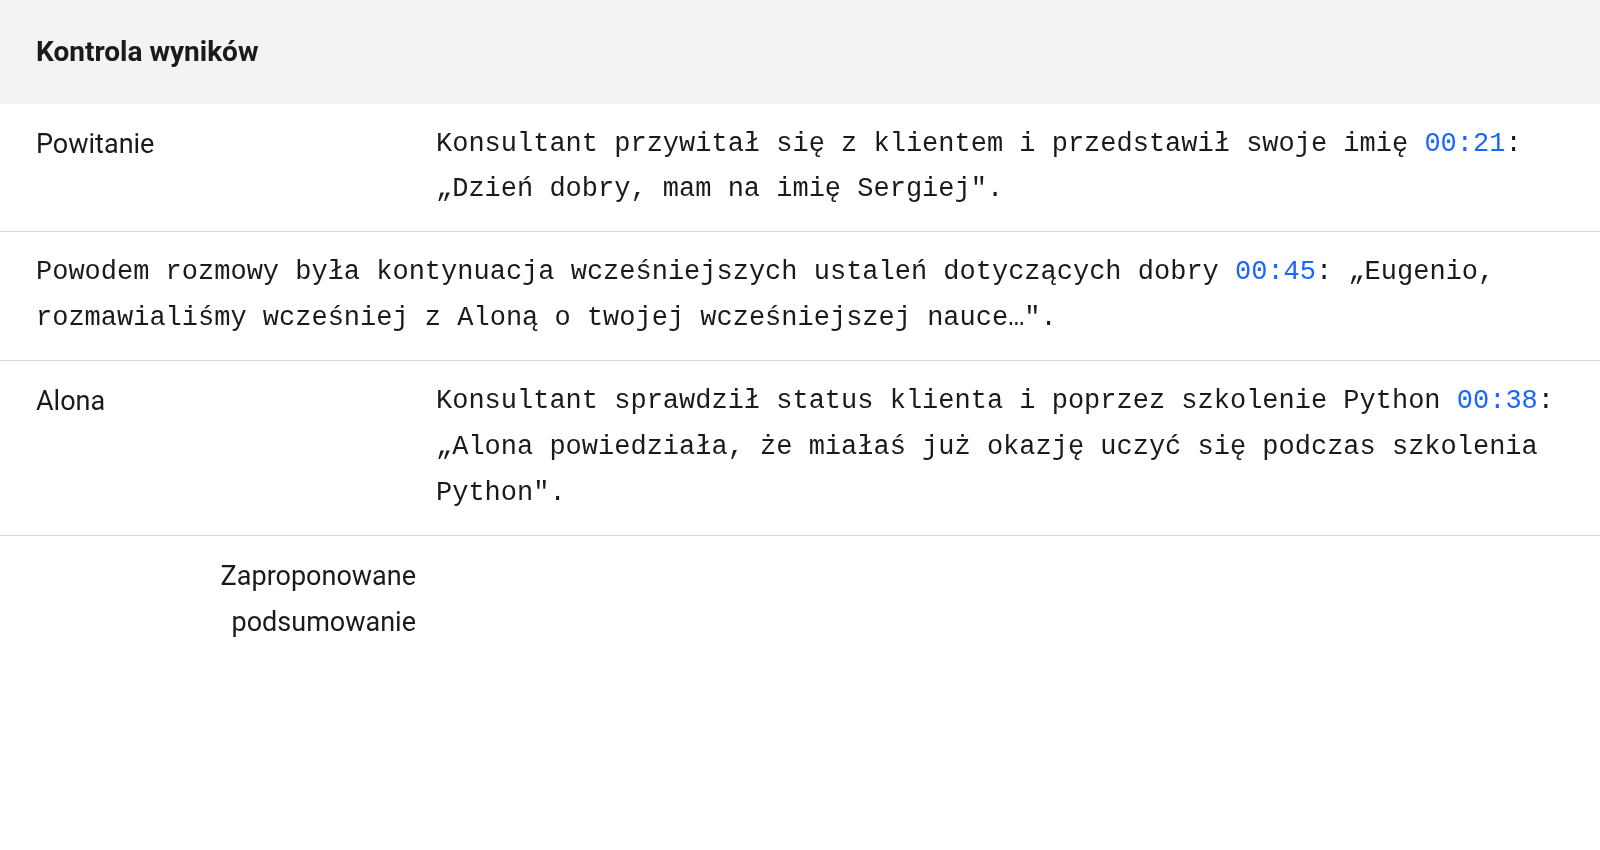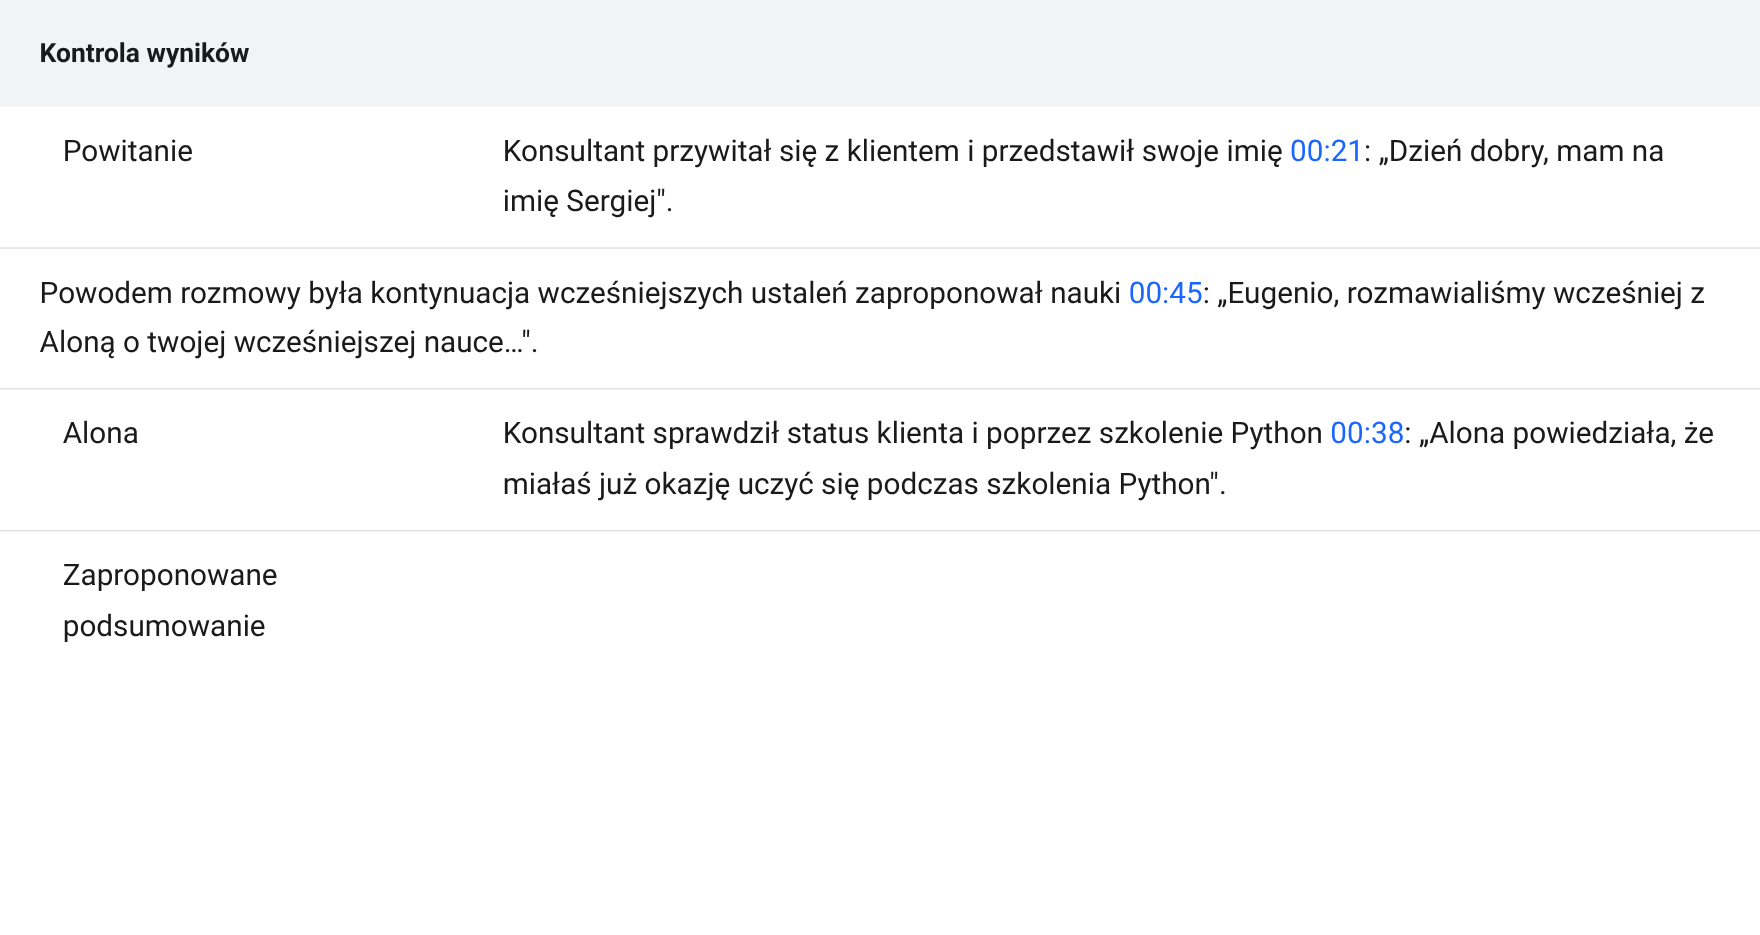--- a/index.html
+++ b/index.html
@@ -11,40 +11,41 @@
       font-family: -apple-system, BlinkMacSystemFont, "Segoe UI", Roboto, Helvetica, Arial, sans-serif;
       background: #ffffff;
       font-size: 27px;
       color: #1a1a1a;
       line-height: 1.7;
     }
     .header {
       background: #f2f3f5;
       padding: 28px 36px;
       font-weight: 700;
-      font-size: 24px;
+      font-size: 28px;
     }
     .table {
       width: 100%;
     }
     .row {
       display: flex;
       border-bottom: 1px solid #d8d8d8;
       padding: 18px 36px 18px 36px;
     }
     .row:last-child {
       border-bottom: none;
+      text-align: right;
     }
     .label-cell {
       flex: 0 0 400px;
       padding-right: 20px;
-      margin-left: 21px;
     }
     .content-cell {
       flex: 1;
+      font-family: Liberation Mono, monospace;
     }
     .timestamp {
       color: #1a66ff;
     }
   </style>
 </head>
 <body>
 
 <div class="header">
   <span>Kontrola wyników</span>
@@ -54,21 +55,21 @@
 
   <div class="row">
     <div class="label-cell">Powitanie</div>
     <div class="content-cell">
       <span>Konsultant przywitał się z klientem i przedstawił swoje imię </span><span class="timestamp">00:21</span><span>: „Dzień dobry, mam na imię Sergiej".</span>
     </div>
   </div>
 
   <div class="row">
     <div class="content-cell">
-      <span>Powodem rozmowy była kontynuacja wcześniejszych ustaleń zaproponował nauki </span><span class="timestamp">00:45</span><span>: „Eugenio, rozmawialiśmy wcześniej z Aloną o twojej wcześniejszej nauce…".</span>
+      <span>Powodem rozmowy była kontynuacja wcześniejszych ustaleń dotyczących dobry </span><span class="timestamp">00:45</span><span>: „Eugenio, rozmawialiśmy wcześniej z Aloną o twojej wcześniejszej nauce…".</span>
     </div>
   </div>
 
   <div class="row">
     <div class="label-cell">Alona</div>
     <div class="content-cell">
       <span>Konsultant sprawdził status klienta i poprzez szkolenie Python </span><span class="timestamp">00:38</span><span>: „Alona powiedziała, że miałaś już okazję uczyć się podczas szkolenia Python".</span>
     </div>
   </div>
 

